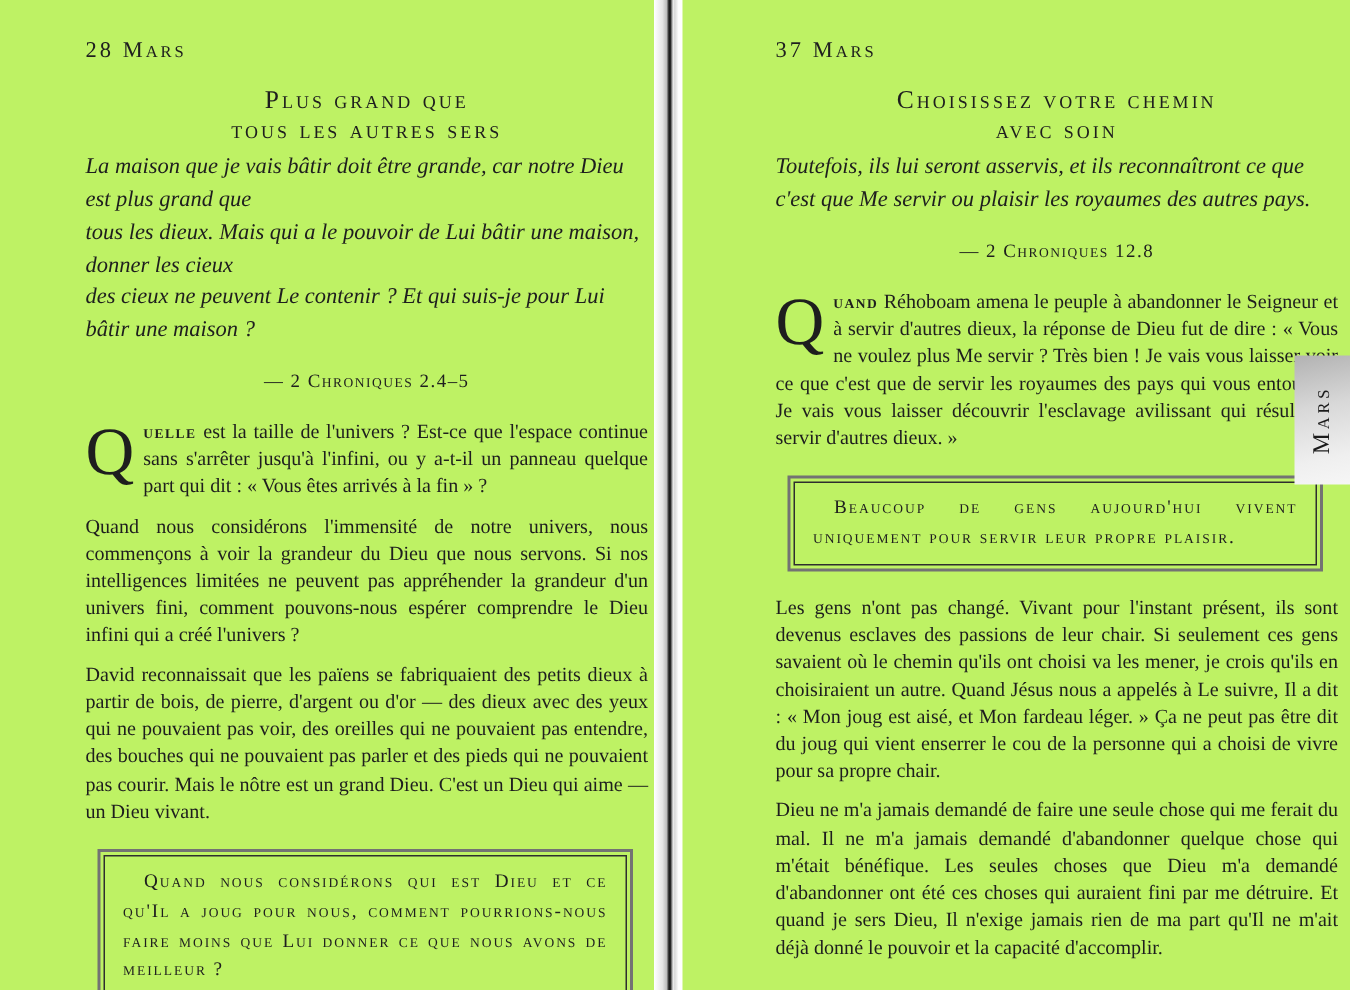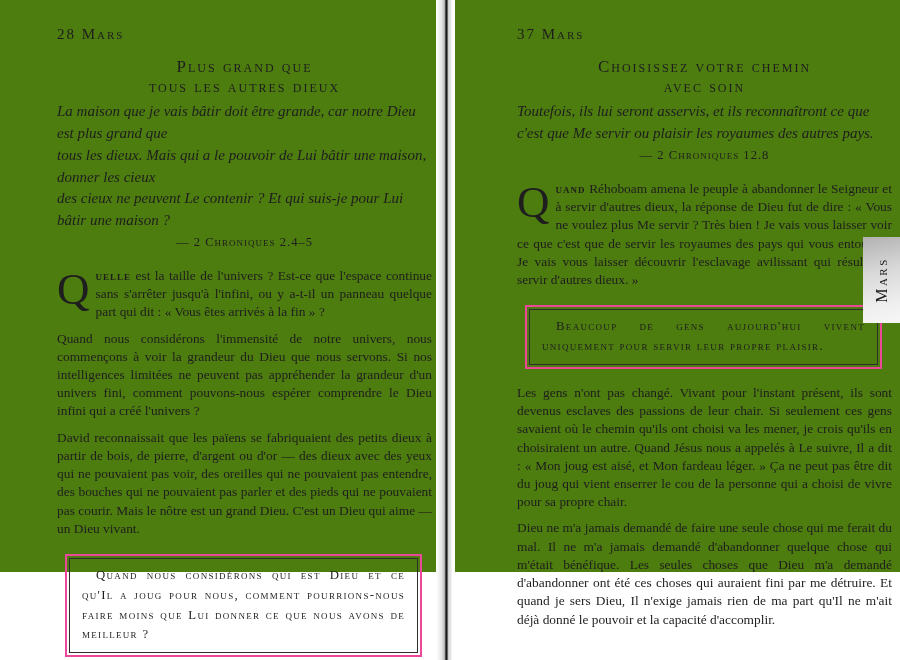--- a/index.html
+++ b/index.html
@@ -1,40 +1,40 @@
 <!DOCTYPE html>
 <html><head>
 <meta charset="utf-8">
 <style>
   html,body{margin:0;padding:0;}
   body{
     width:900px;height:660px;position:relative;overflow:hidden;
     background:#ffffff;color:#1e1e1e;
     font-family:"Liberation Serif", serif;
   }
-  .page{position:absolute;top:0;height:572px;background:#4d7c0f;}
+  .page{position:absolute;top:0;height:660px;background:#bef264;}
   .page-left{left:0;width:437px;}
   .page-right{left:455px;width:445px;}
   .content-left{margin:26px 5px 0 57px;}
   .content-right{margin:26px 8px 0 62px;}
 
   .date-header{font-variant:small-caps;font-size:15px;letter-spacing:2px;}
   .page-title{
     text-align:center;font-variant:small-caps;font-weight:normal;
     font-size:17px;letter-spacing:2px;line-height:1.16;margin:14px 0 0 0;
   }
   .epigraph{margin-top:5px;font-style:italic;font-size:15px;line-height:1.45;}
-  .epigraph-source{text-align:center;font-variant:small-caps;font-size:12.6px;letter-spacing:1px;margin-top:3px;}
+  .epigraph-source{text-align:center;font-variant:small-caps;font-size:12.6px;letter-spacing:1px;margin-top:15px;}
 
   .body-text{text-align:justify;font-size:13.4px;line-height:1.36;margin:0 0 8px 0;}
   .opening{margin-top:17px;}
   .dropcap{float:left;font-size:45px;line-height:0.78;padding:5px 6px 0 0;}
   .lead{font-variant:small-caps;letter-spacing:1px;font-weight:bold;}
 
-  .callout{position:relative;border:2px solid #ec4899;margin:16px 10px 15px 8px;padding:10px 15px;}
+  .callout{position:relative;border:2px solid #737373;margin:16px 10px 15px 8px;padding:10px 15px;}
   .callout::after{content:"";position:absolute;inset:2px;border:1px solid #2e2e2e;pointer-events:none;}
   .callout-text{
     font-variant:small-caps;font-size:12.8px;letter-spacing:1.3px;
     line-height:1.55;text-indent:14px;text-align:justify;
   }
 
   .spine{
     position:absolute;left:436px;top:0;width:20px;height:660px;
     background:linear-gradient(to right,
       #ffffff 0%, #e6e6e6 28%, #bdbdbd 42%, #2e2e2e 49%,
@@ -52,21 +52,21 @@
   }
 </style>
 </head>
 <body>
 
 <div class="page page-left">
   <div class="content-left">
     <div class="date-header">28 Mars</div>
     <h1 class="page-title">
       <span style="display:block">Plus grand que</span>
-      <span style="display:block">tous les autres dieux</span>
+      <span style="display:block">tous les autres sers</span>
     </h1>
     <div class="epigraph">
       <div>La maison que je vais bâtir doit être grande, car notre Dieu est plus grand que</div>
       <div>tous les dieux. Mais qui a le pouvoir de Lui bâtir une maison, donner les cieux</div>
       <div>des cieux ne peuvent Le contenir ? Et qui suis-je pour Lui bâtir une maison ?</div>
     </div>
     <div class="epigraph-source">— 2 Chroniques 2.4–5</div>
 
     <p class="body-text opening"><span class="dropcap">Q</span><span class="lead">uelle</span><span> est la taille de l'univers ? Est-ce que l'espace continue sans s'arrêter jusqu'à l'infini, ou y a-t-il un panneau quelque part qui dit : « Vous êtes arrivés à la fin » ?</span></p>
     <p class="body-text">Quand nous considérons l'immensité de notre univers, nous commençons à voir la grandeur du Dieu que nous servons. Si nos intelligences limitées ne peuvent pas appréhender la grandeur d'un univers fini, comment pouvons-nous espérer comprendre le Dieu infini qui a créé l'univers ?</p>

